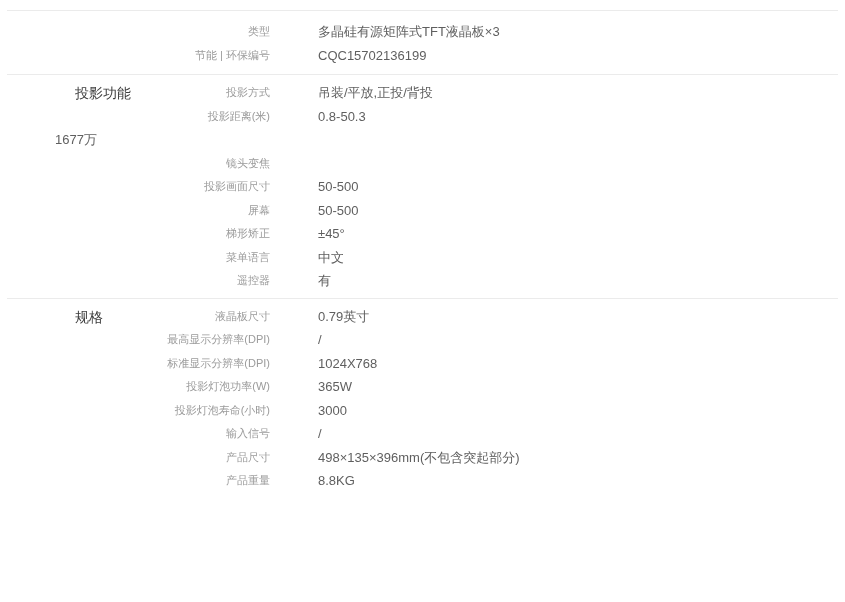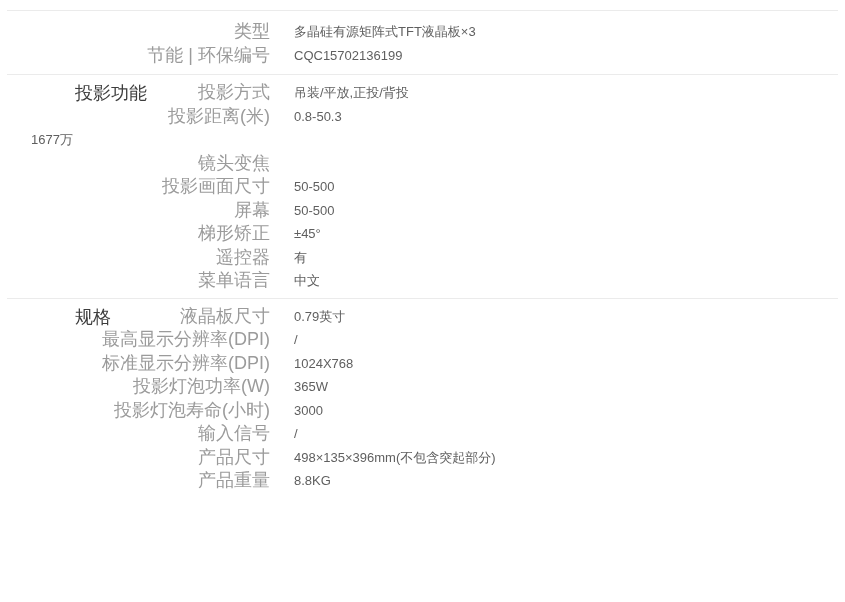--- a/index.html
+++ b/index.html
@@ -23,37 +23,37 @@
     position: relative;
     margin: 0 7px;
     border-top: 1px solid var(--divider);
     padding: 6px 0 5px 0;
   }
   .section.first { padding-top: 9px; padding-bottom: 7px; }
   .section-title {
     position: absolute;
     left: 68px;
     top: 10px;
-    font-size: 18px;
+    font-size: 14px;
     line-height: 16px;
     color: var(--section-title);
   }
   .row { display: flex; align-items: flex-start; }
   .cell-label {
     width: 263px;
     text-align: right;
     color: var(--label);
-    font-size: 18px;
+    font-size: 11px;
     line-height: 15.5px;
     padding: 4px 0;
     flex: 0 0 auto;
     white-space: nowrap;
   }
   .cell-value {
-    margin-left: 24px;
+    margin-left: 48px;
     width: 522px;
     color: var(--value);
     font-size: 13px;
     line-height: 15.5px;
     padding: 4px 0;
     word-break: break-all;
   }
 </style>
 </head>
 <body>
@@ -93,26 +93,26 @@
     </div>
     <div class="row">
       <div class="cell-label">屏幕</div>
       <div class="cell-value">50-500</div>
     </div>
     <div class="row">
       <div class="cell-label">梯形矫正</div>
       <div class="cell-value">±45°</div>
     </div>
     <div class="row">
+      <div class="cell-label">菜单语言</div>
+      <div class="cell-value">中文</div>
+    </div>
+    <div class="row">
       <div class="cell-label">遥控器</div>
       <div class="cell-value">有</div>
-    </div>
-    <div class="row">
-      <div class="cell-label">菜单语言</div>
-      <div class="cell-value">中文</div>
     </div>
   </div>
 
   <div class="section">
     <div class="section-title">规格</div>
     <div class="row">
       <div class="cell-label">液晶板尺寸</div>
       <div class="cell-value">0.79英寸</div>
     </div>
     <div class="row">

